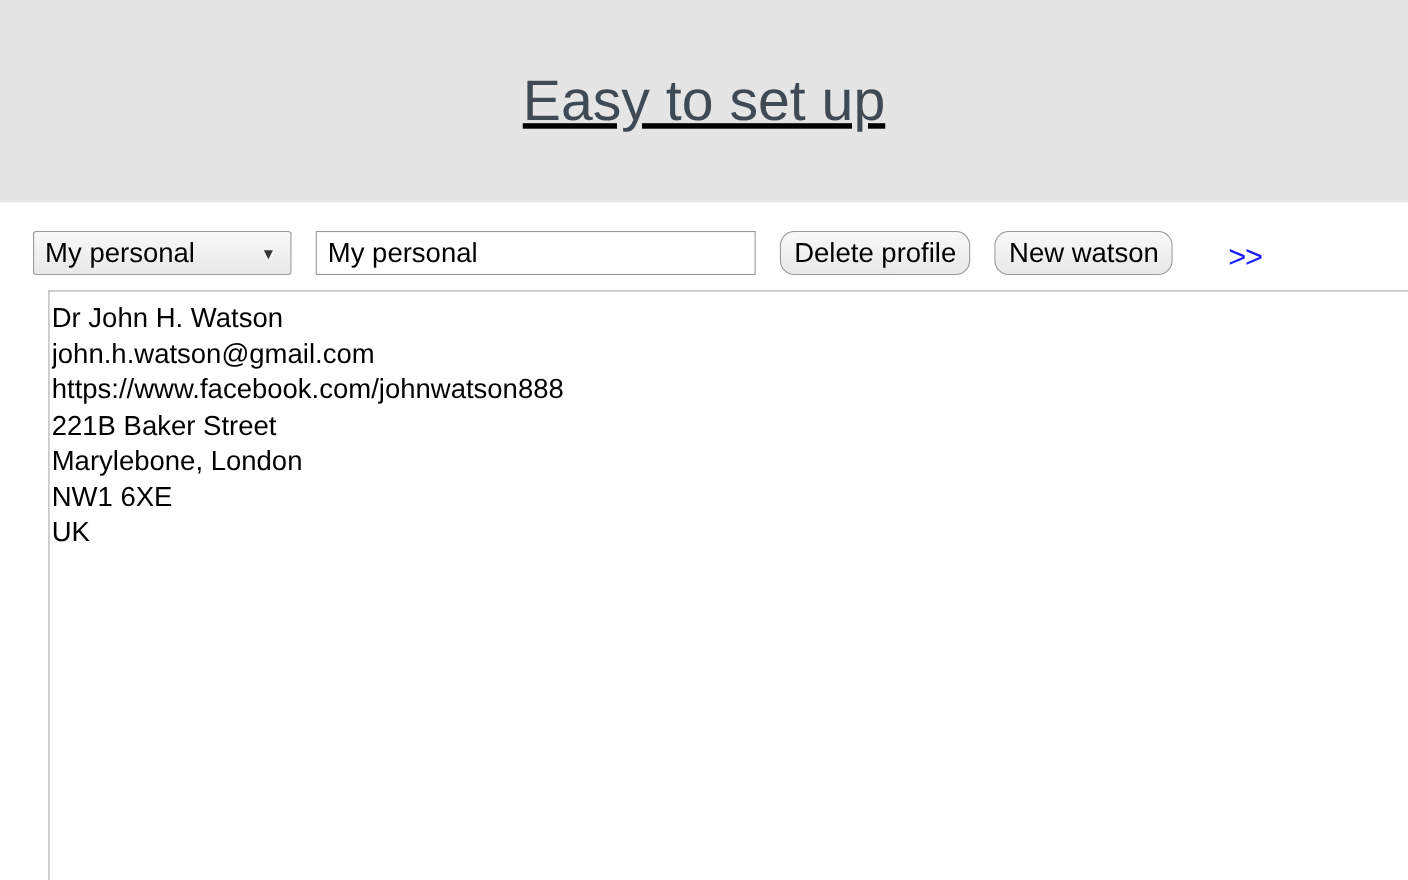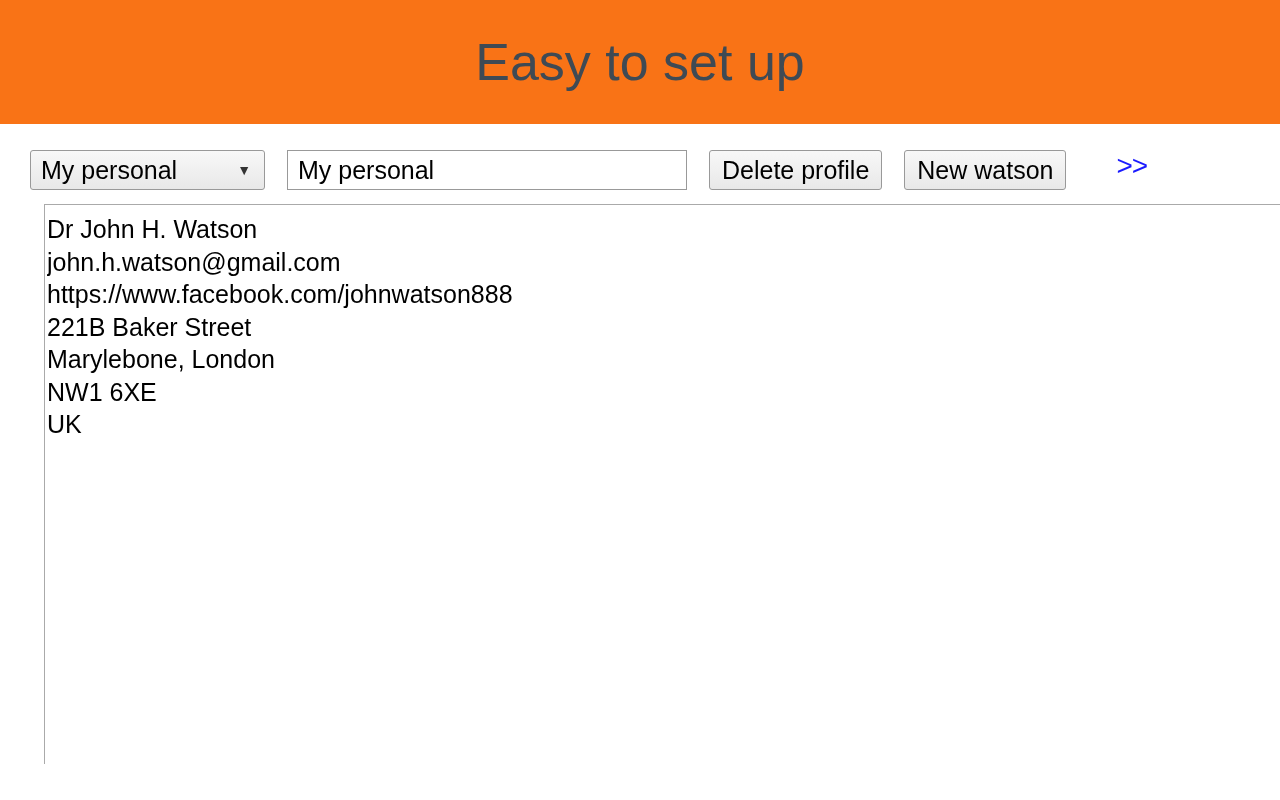--- a/index.html
+++ b/index.html
@@ -8,34 +8,35 @@
       padding: 0;
     }
     body {
       font-family: -apple-system, BlinkMacSystemFont, "Segoe UI", "Liberation Sans", "DejaVu Sans", Arial, sans-serif;
       background: #ffffff;
       width: 1280px;
       height: 800px;
       overflow: hidden;
     }
     .header {
-      background: #f97316;
-      height: 124px;
+      background: #e5e5e5;
+      height: 184px;
       display: flex;
       align-items: center;
       justify-content: center;
+      text-decoration: underline;
     }
     .header-title {
       font-size: 52px;
       color: #3f4a54;
       font-weight: 400;
     }
     .toolbar {
       display: flex;
-      align-items: flex-start;
+      align-items: flex-end;
       gap: 22px;
       padding: 26px 0 14px 30px;
     }
     .profile-select {
       font-size: 25px;
       padding: 2px 34px 2px 10px;
       border: 1px solid #999;
       background: linear-gradient(#f8f8f8, #e8e8e8);
       border-radius: 3px;
       appearance: none;
@@ -64,21 +65,21 @@
       border: 1px solid #999;
       background: #fff;
       height: 40px;
       width: 400px;
     }
     .btn {
       font-size: 25px;
       padding: 1px 12px;
       border: 1px solid #999;
       background: linear-gradient(#f8f8f8, #e8e8e8);
-      border-radius: 3px;
+      border-radius: 13px;
       cursor: pointer;
       height: 40px;
       color: #000;
     }
     .next-link {
       font-size: 28px;
       color: #1a1aff;
       text-decoration: none;
       margin-left: 28px;
       font-weight: 500;

